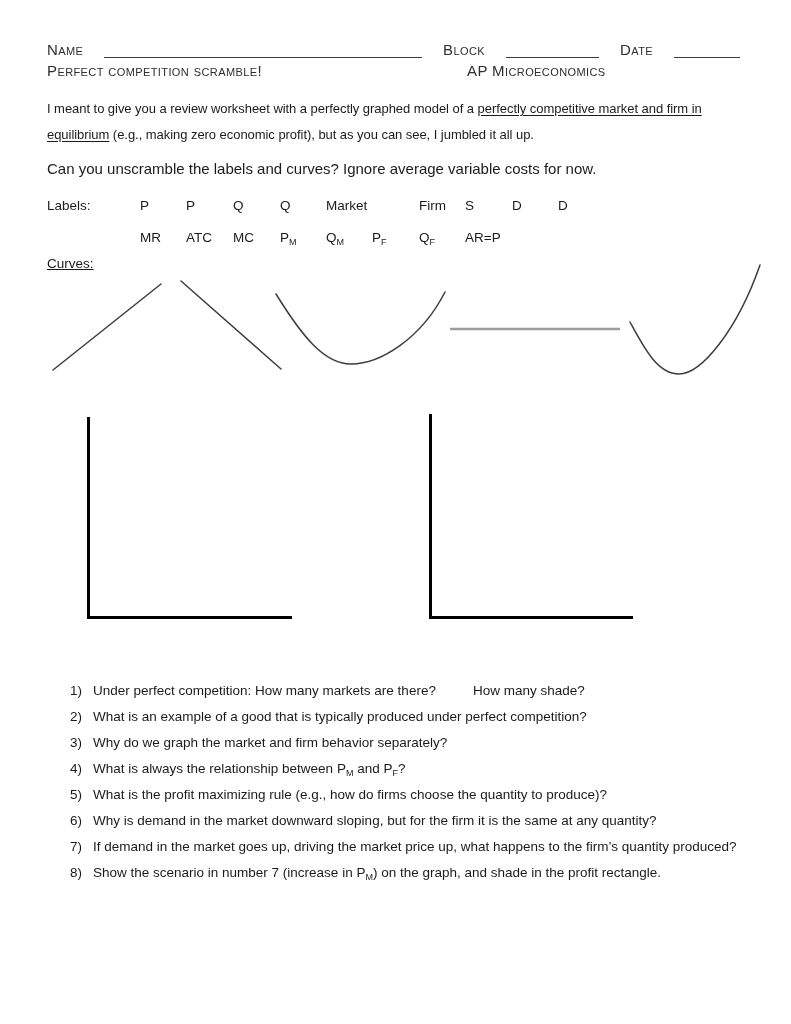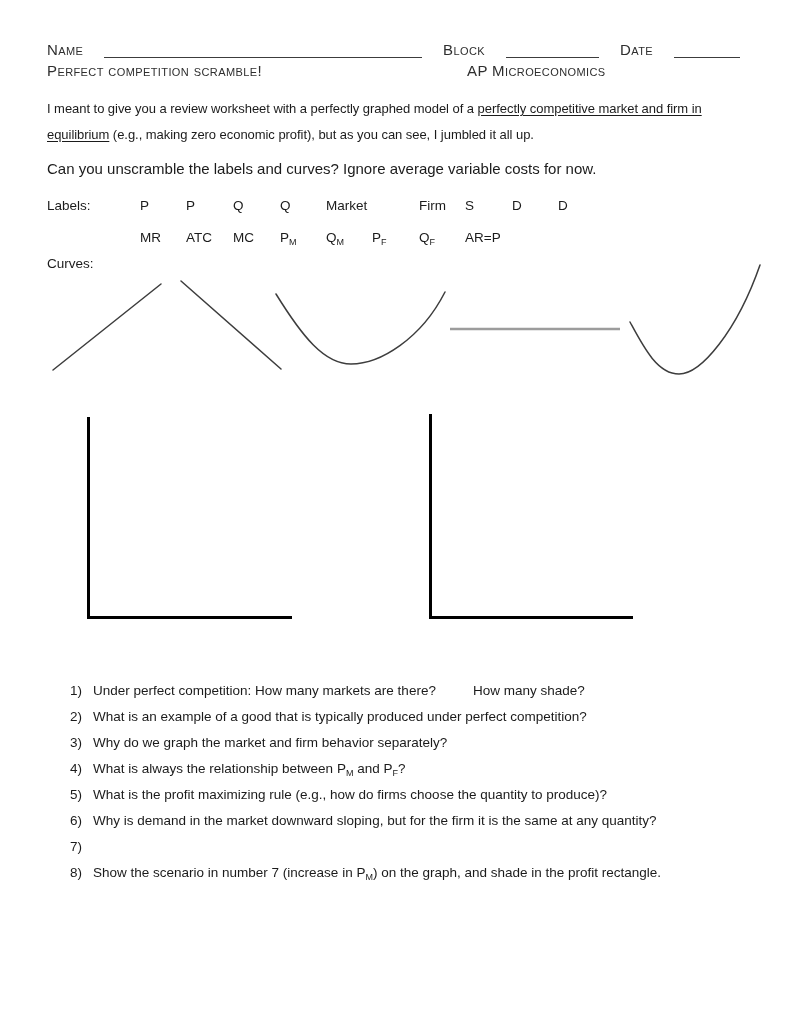--- a/index.html
+++ b/index.html
@@ -25,21 +25,21 @@
   .p1{position:absolute;left:47px;top:96px;width:700px;font-size:13px;line-height:25.5px;letter-spacing:-0.05px;}
   .p2{position:absolute;left:47px;top:156px;width:700px;font-size:15px;line-height:25.5px;}
   .u{text-decoration:underline;text-underline-offset:2px;}
   
   .labels-block{position:absolute;left:0;top:198px;width:682px;height:52px;font-size:13.5px;text-decoration:underline;}
   .labels-block .tab{position:absolute;white-space:nowrap;}
   .r1{top:0;}
   .r2{top:32px;}
   sub.ssub{font-size:9px;vertical-align:-2.5px;line-height:1;}
   
-  .curves-caption{position:absolute;left:47px;top:256px;font-size:13.5px;}
+  .curves-caption{position:absolute;left:47px;top:256px;font-size:13.5px;text-decoration:underline;}
   .curves-svg{position:absolute;left:0;top:250px;width:791px;height:150px;}
   
   .axis{position:absolute;box-sizing:border-box;border-left:3px solid #000;border-bottom:3px solid #000;}
   .axis-left{left:87px;top:417px;width:205px;height:202px;}
   .axis-right{left:429px;top:414px;width:204px;height:205px;}
   
   .questions{position:absolute;left:47px;top:678px;width:700px;font-size:13.5px;}
   .q-heading{line-height:21px;margin-bottom:2px;text-decoration:underline;text-underline-offset:2px;}
   .q-item{display:flex;padding-left:23px;line-height:26px;}
   .q-num{width:23px;flex:none;}
@@ -133,21 +133,21 @@
       <div class="q-text">What is the profit maximizing rule (e.g., how do firms choose the quantity to produce)?</div>
     </div>
 
     <div class="q-item">
       <span class="q-num">6)</span>
       <div class="q-text">Why is demand in the market downward sloping, but for the firm it is the same at any quantity?</div>
     </div>
 
     <div class="q-item">
       <span class="q-num">7)</span>
-      <div class="q-text"></div>
+      <div class="q-text"><span>If demand in the market goes up, driving the market price up, what happens to the firm’s quantity produced?</span></div>
     </div>
 
     <div class="q-item">
       <span class="q-num">8)</span>
       <div class="q-text"><span>Show the scenario in number 7 (increase in P</span><sub class="ssub">M</sub><span>) on the graph, and shade in the profit rectangle.</span></div>
     </div>
   </div>
 
 </div>
 

